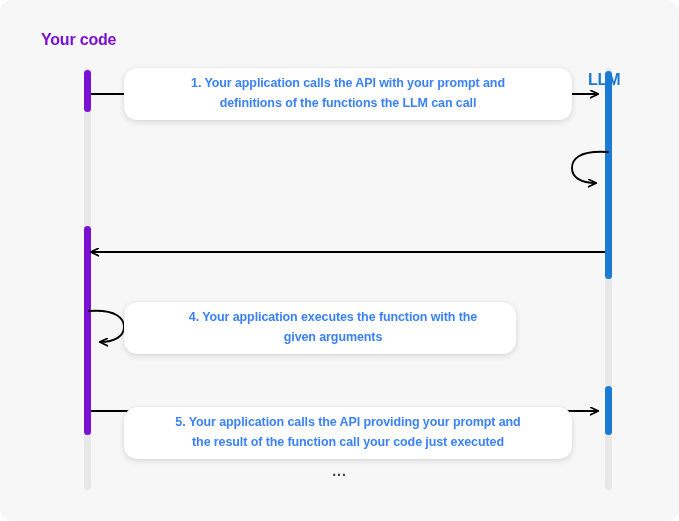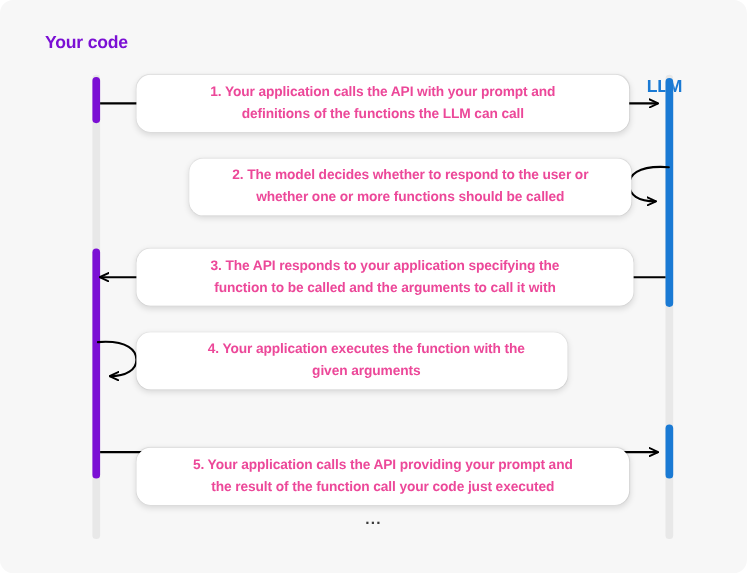--- a/index.html
+++ b/index.html
@@ -87,21 +87,21 @@
     display: flex;
     align-items: center;
     justify-content: center;
     text-align: center;
     padding: 0 14px;
     box-sizing: border-box;
   }
   .message-text {
     font-size: 12.5px;
     font-weight: bold;
-    color: #ec4899;
+    color: #3b82f6;
     line-height: 1.58;
     letter-spacing: -0.1px;
     white-space: pre-line;
   }
 
   #message-box-1 { left: 124px; top: 68px;  width: 448px; height: 52px; }
   #message-box-2 { left: 172px; top: 144px; width: 402px; height: 52px; }
   #message-box-3 { left: 124px; top: 226px; width: 452px; height: 52px; }
   #message-box-4 { left: 124px; top: 302px; width: 392px; height: 52px; padding-left: 40px; }
   #message-box-5 { left: 124px; top: 407px; width: 448px; height: 52px; }
@@ -166,29 +166,21 @@
     <g>
       <line x1="91" y1="411" x2="598" y2="411" stroke="#000000" stroke-width="1.9" marker-end="url(#arrowhead-right)"></line>
     </g>
   </svg>
 
   <div class="message-box" id="message-box-1">
     <span class="message-text">1. Your application calls the API with your prompt and
 definitions of the functions the LLM can call</span>
   </div>
 
-  <div class="message-box" id="message-box-2">
-    <span class="message-text">2. The model decides whether to respond to the user or
-whether one or more functions should be called</span>
-  </div>
 
-  <div class="message-box" id="message-box-3">
-    <span class="message-text">3. The API responds to your application specifying the
-function to be called and the arguments to call it with</span>
-  </div>
 
   <div class="message-box" id="message-box-4">
     <span class="message-text">4. Your application executes the function with the
 given  arguments</span>
   </div>
 
   <div class="message-box" id="message-box-5">
     <span class="message-text">5. Your application calls the API providing your prompt and
 the result of the function call your code just executed</span>
   </div>

